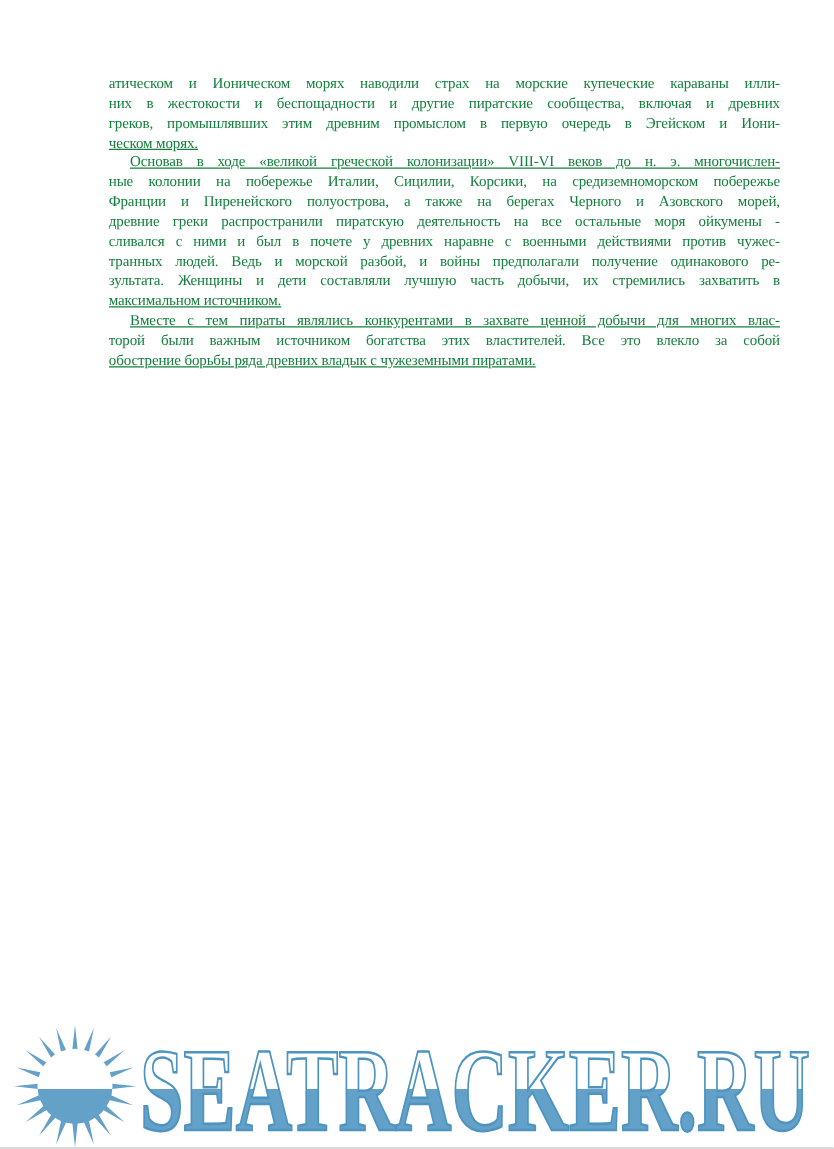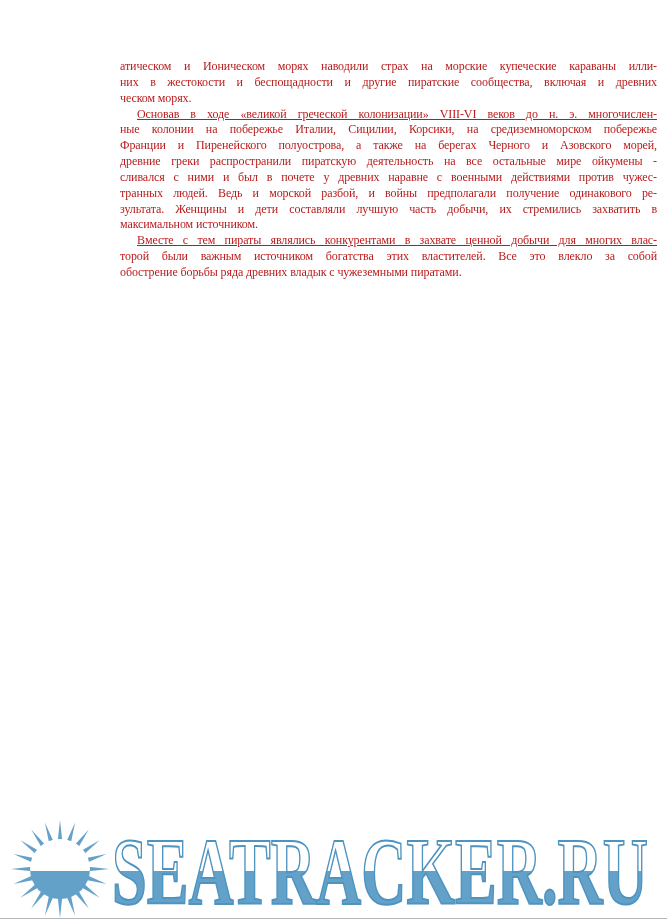--- a/index.html
+++ b/index.html
@@ -23,51 +23,52 @@
     line-height: 15.85px;
     letter-spacing: -0.1px;
   }
   .para { margin: 0; padding: 0; }
   .line {
     text-align: justify;
     text-align-last: justify;
     height: 15.85px;
     overflow: hidden;
   }
-  .line.last { text-align-last: left; }
+  .line.last { text-align-last: left; text-decoration: underline; }
   .line.first { text-indent: 17px; text-decoration: underline; }
   .watermark {
     position: absolute;
     left: 0; top: 819px;
     width: 667px; height: 100px;
   }
   .watermark svg { display: block; }
   .bottom-border {
     position: absolute;
     left: 0; bottom: 0;
     width: 667px; height: 1px;
     background: #b5b5b5;
   }
 </style>
 </head>
 <body>
 
 <div class="page">
 
-  <div class="text-column" style="color: #b91c1c; margin-left: 33px;">
+  <div class="text-column" style="color: #15803d;">
       <div class="para">
         <div class="line">атическом и Ионическом морях наводили страх на морские купеческие караваны илли-</div>
         <div class="line">них в жестокости и беспощадности и другие пиратские сообщества, включая и древних</div>
+        <div class="line">греков, промышлявших этим древним промыслом в первую очередь в Эгейском и Иони-</div>
         <div class="line last">ческом морях.</div>
       </div>
       <div class="para">
         <div class="line first">Основав в ходе «великой греческой колонизации» VIII-VI веков до н. э. многочислен-</div>
         <div class="line">ные колонии на побережье Италии, Сицилии, Корсики, на средиземноморском побережье</div>
         <div class="line">Франции и Пиренейского полуострова, а также на берегах Черного и Азовского морей,</div>
-        <div class="line">древние греки распространили пиратскую деятельность на все остальные мире ойкумены -</div>
+        <div class="line">древние греки распространили пиратскую деятельность на все остальные моря ойкумены -</div>
       </div>
       <div class="para">
         <div class="line">сливался с ними и был в почете у древних наравне с военными действиями против чужес-</div>
         <div class="line">транных людей. Ведь и морской разбой, и войны предполагали получение одинакового ре-</div>
         <div class="line">зультата. Женщины и дети составляли лучшую часть добычи, их стремились захватить в</div>
         <div class="line last">максимальном источником.</div>
       </div>
       <div class="para">
         <div class="line first">Вместе с тем пираты являлись конкурентами в захвате ценной добычи для многих влас-</div>
         <div class="line">торой были важным источником богатства этих властителей. Все это влекло за собой</div>

